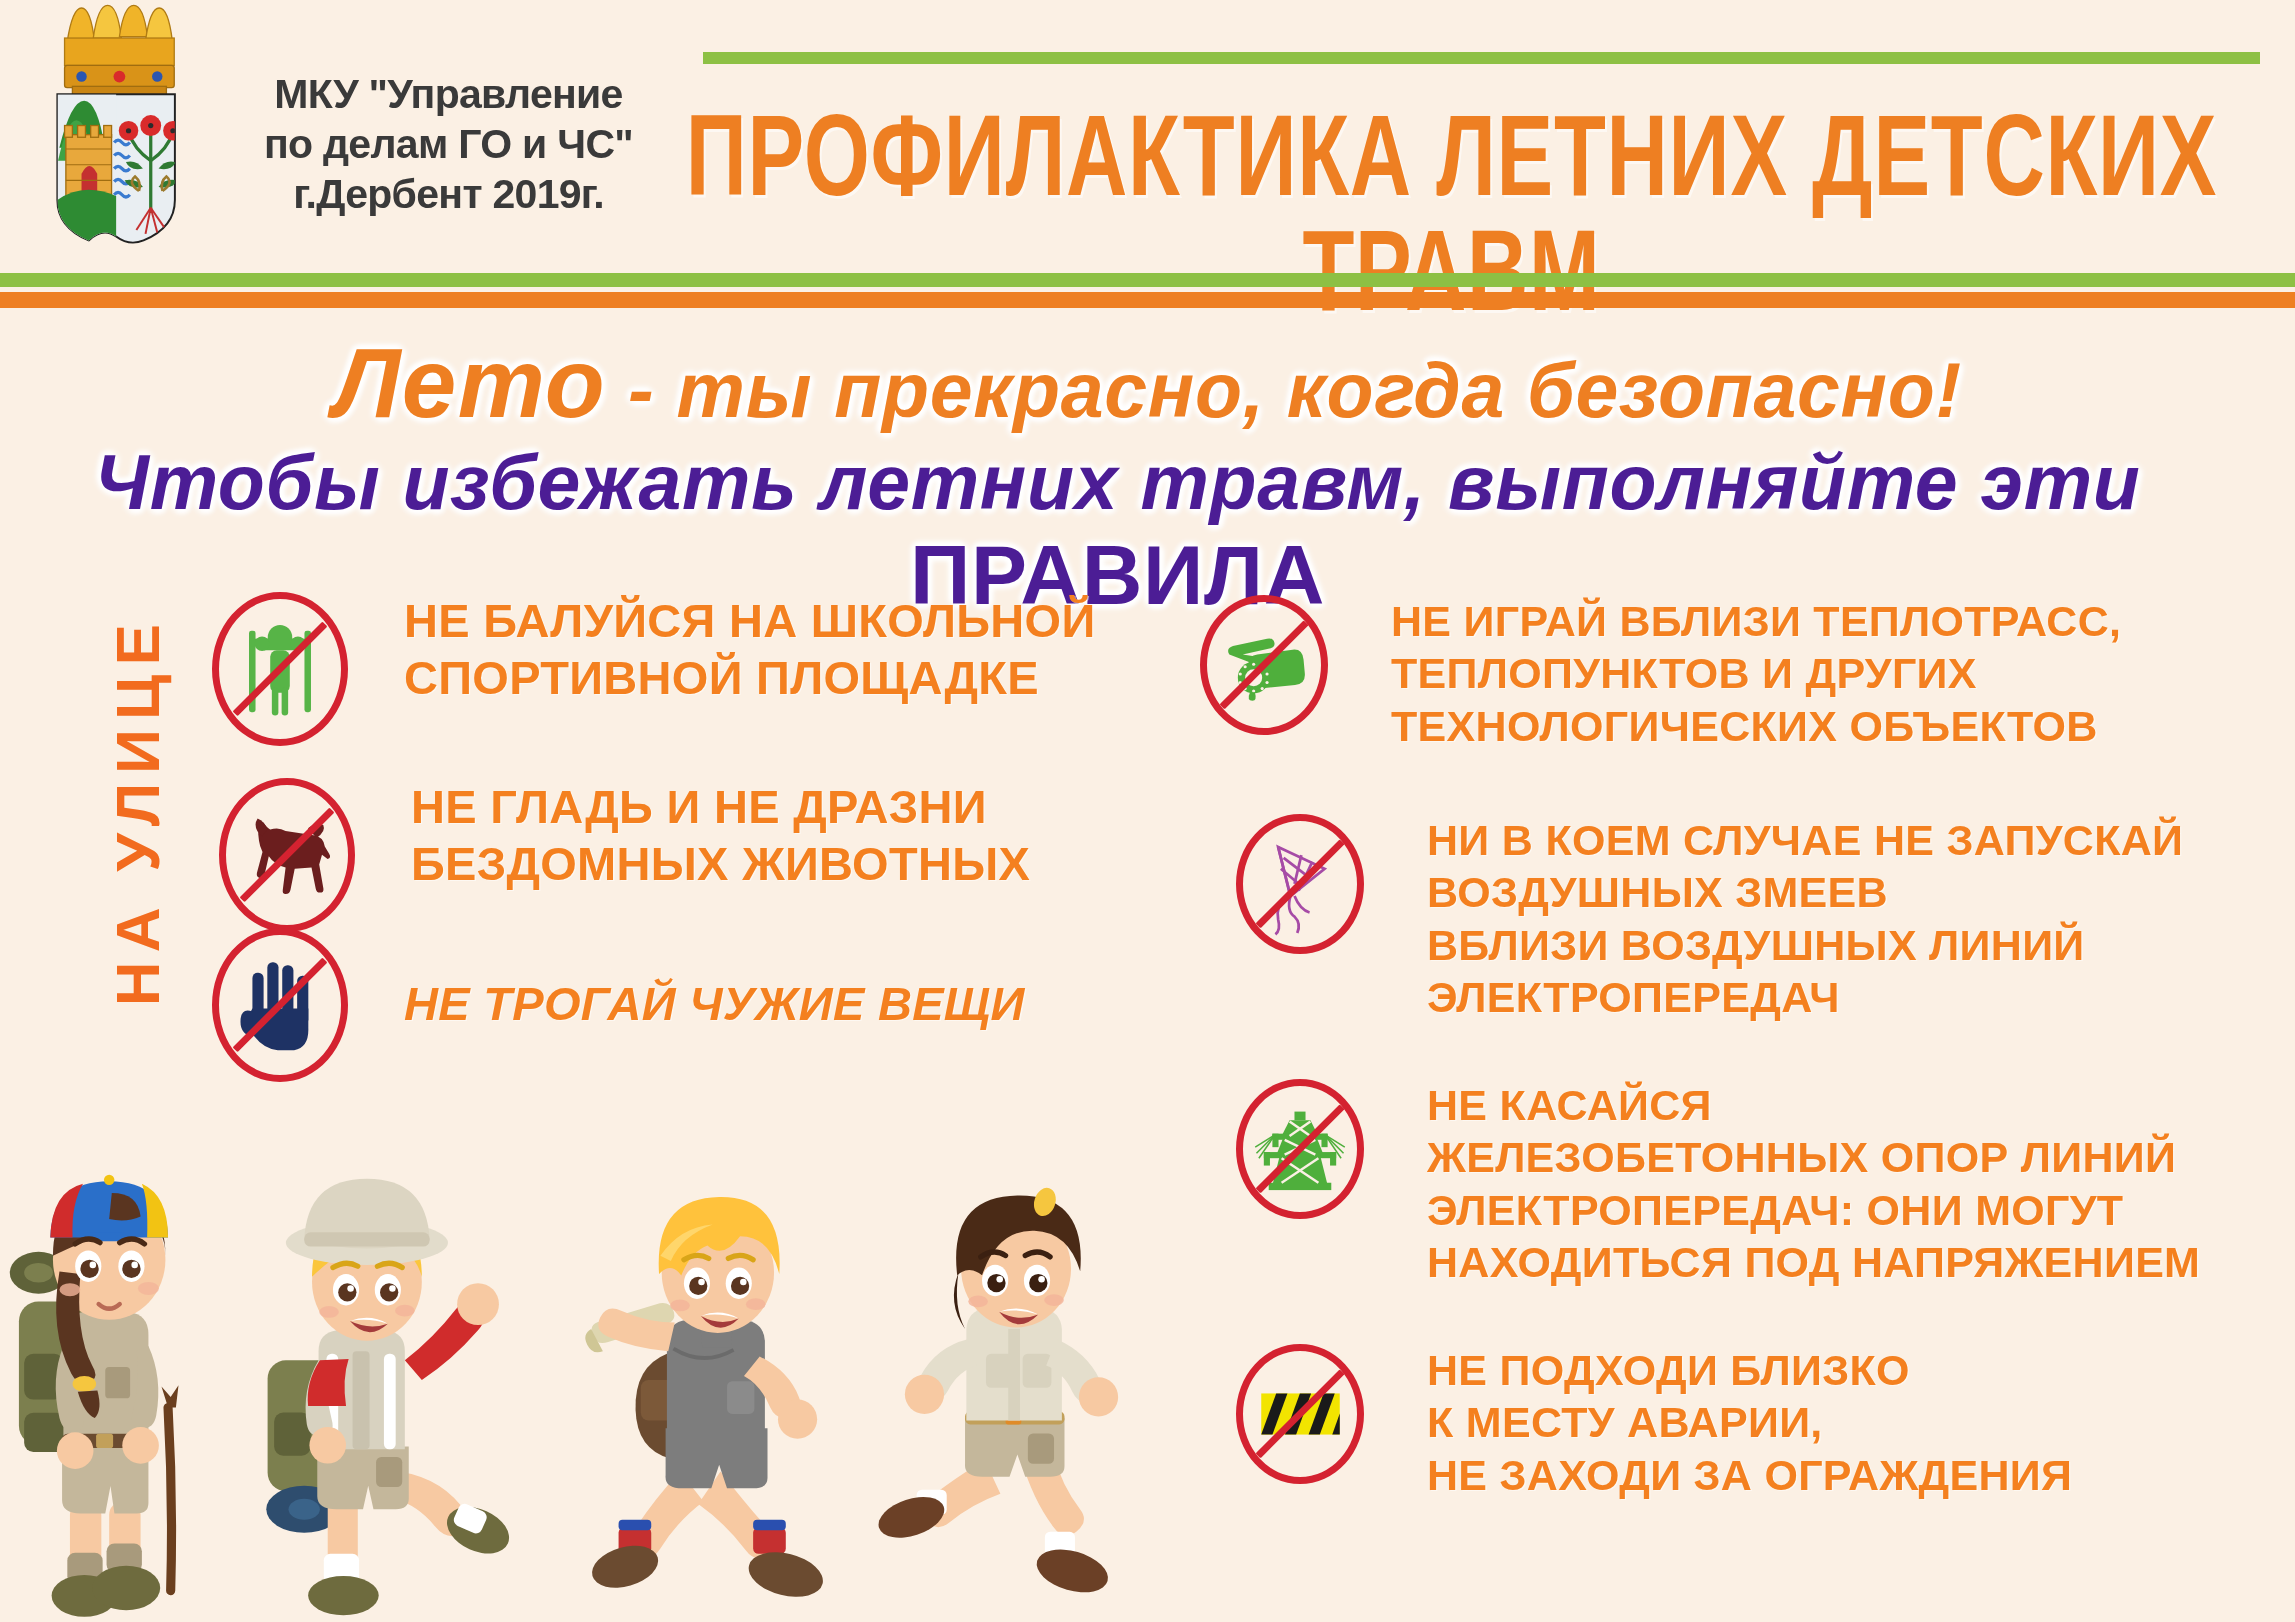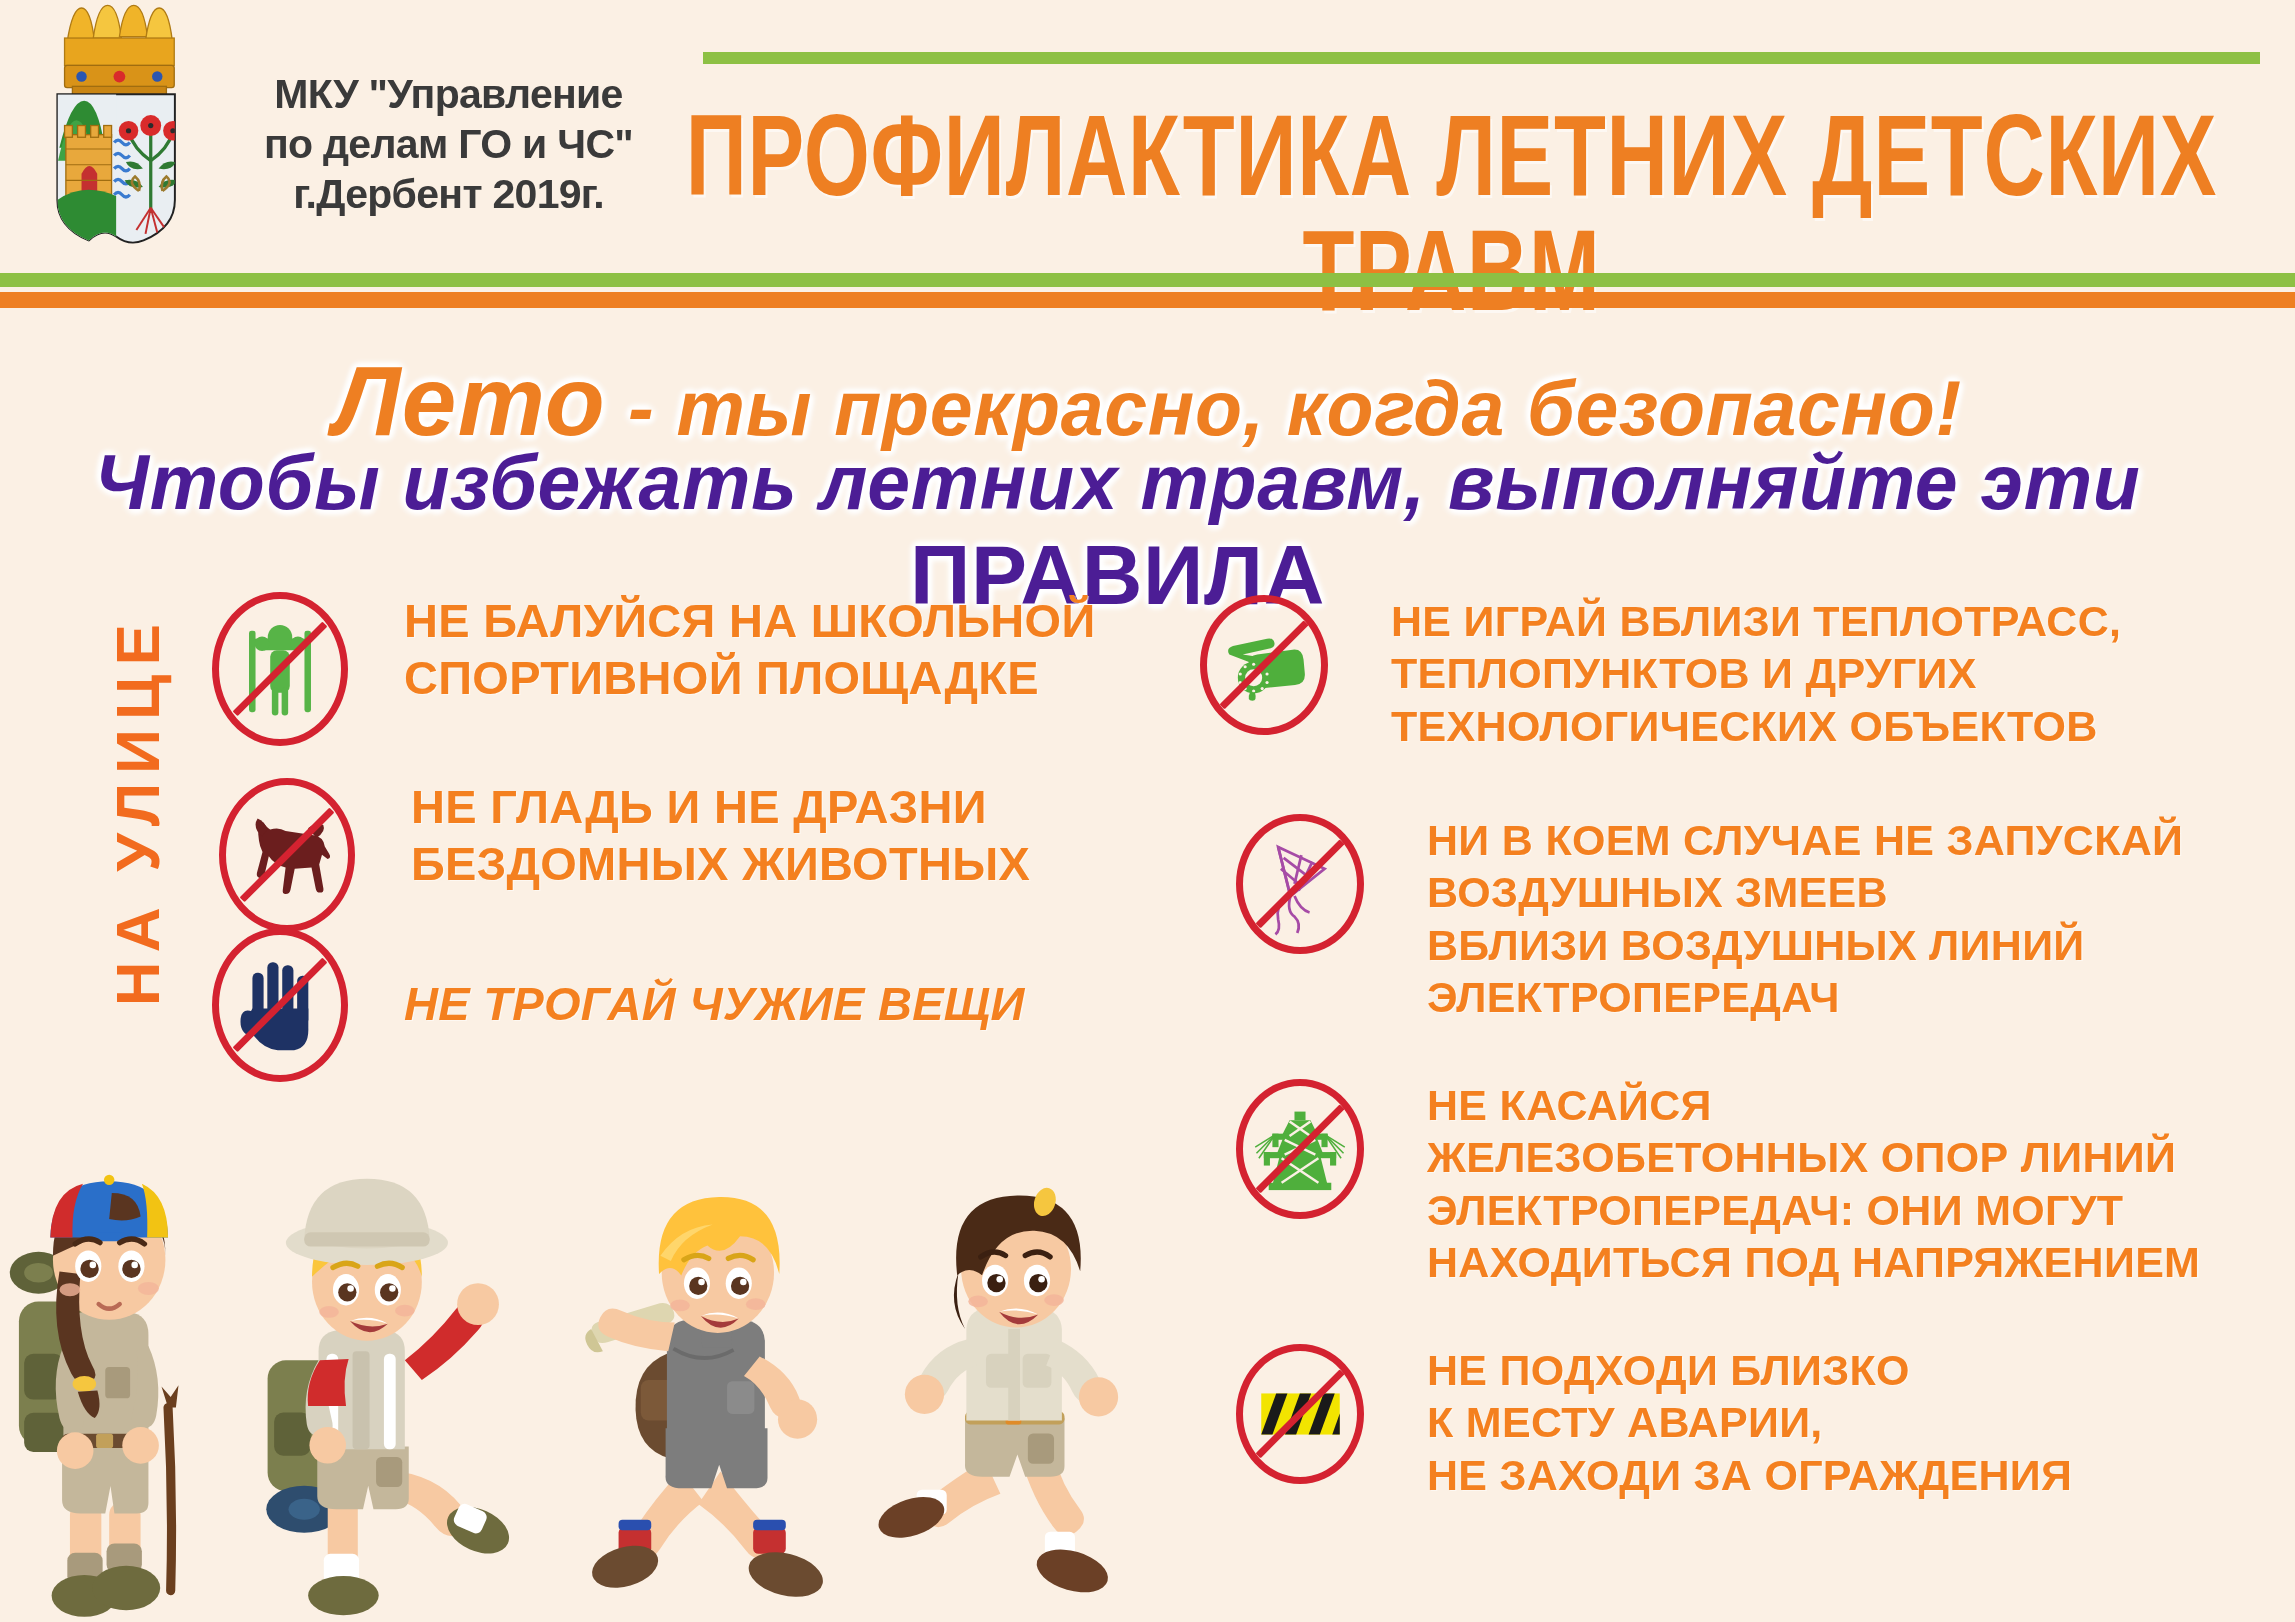--- a/index.html
+++ b/index.html
@@ -78,21 +78,21 @@
     letter-spacing: 0.7px;
     transform: scaleY(1.35);
     transform-origin: center top;
     text-shadow: 2px 2px 0 rgba(255,255,255,0.55);
   }
 
   
   .slogan1 {
     position: absolute;
     left: 0;
-    top: 345px;
+    top: 327px;
     width: 2295px;
     text-align: center;
     font-family: "Liberation Sans", sans-serif;
     font-weight: bold;
     font-size: 77px;
     color: #EE7F22;
     font-style: italic;
     letter-spacing: 0.7px;
     text-shadow:
        3.9px 0 6.5px #ffffff, -3.9px 0 6.5px #ffffff,

